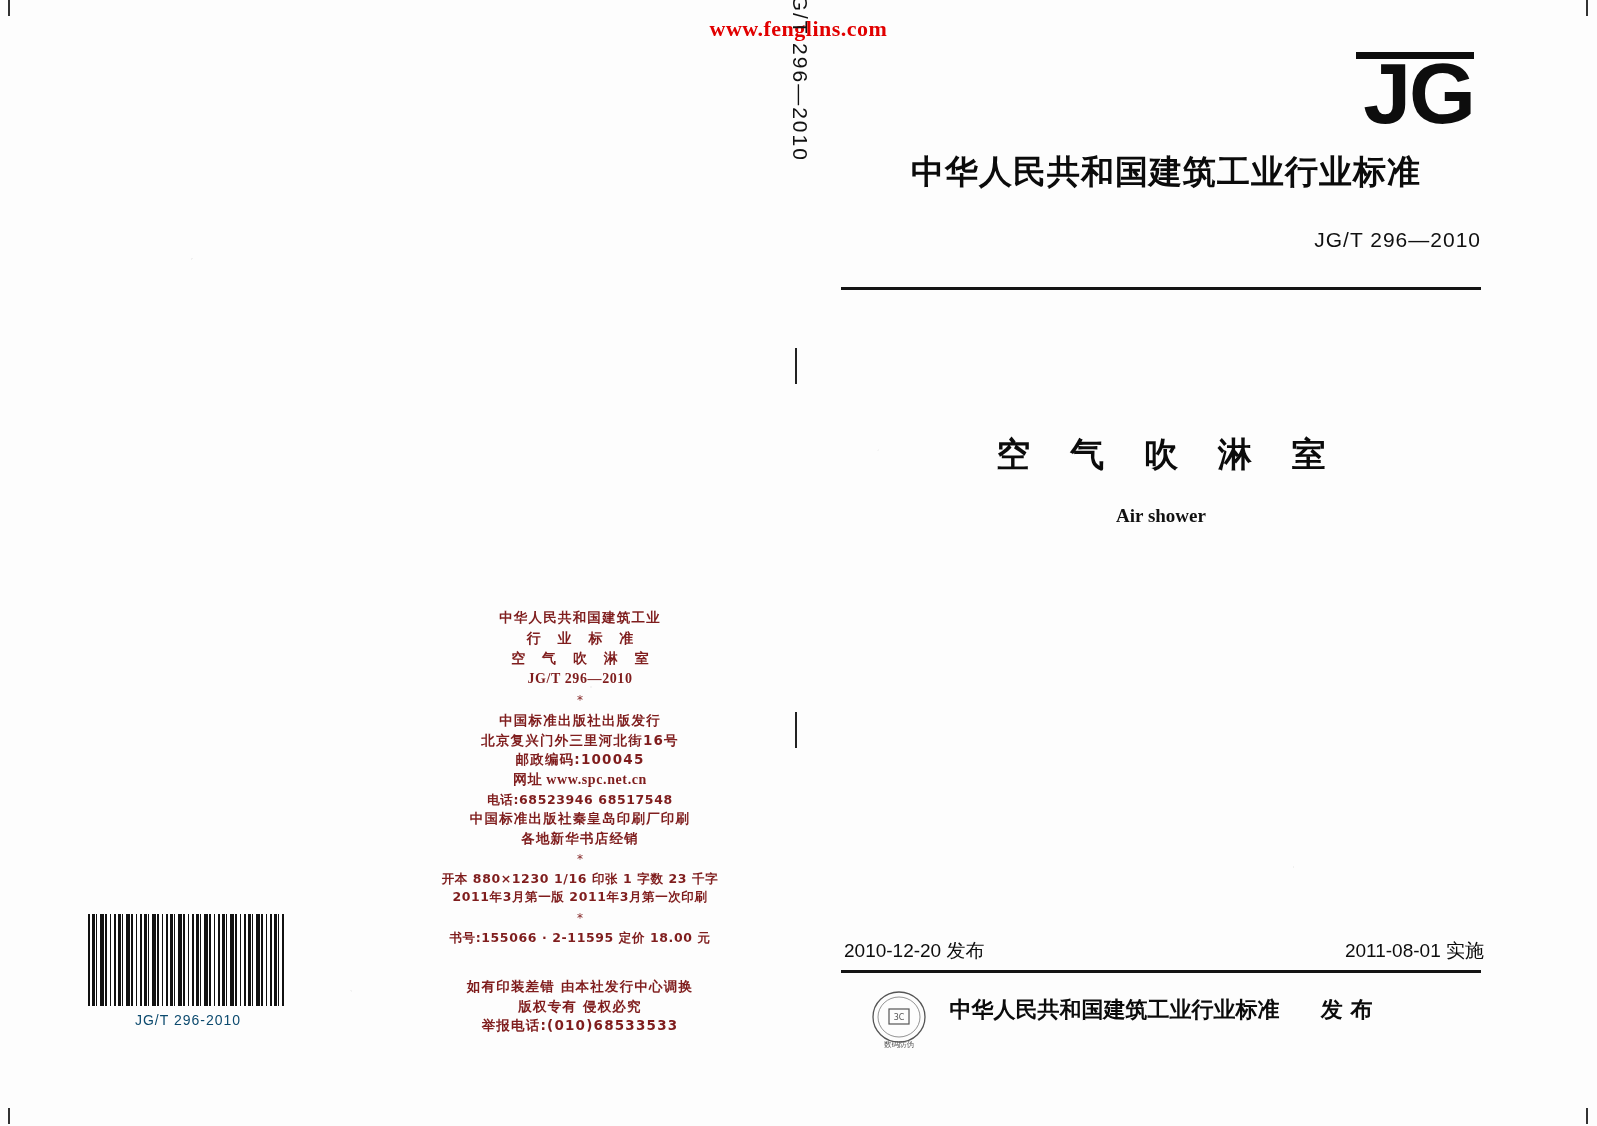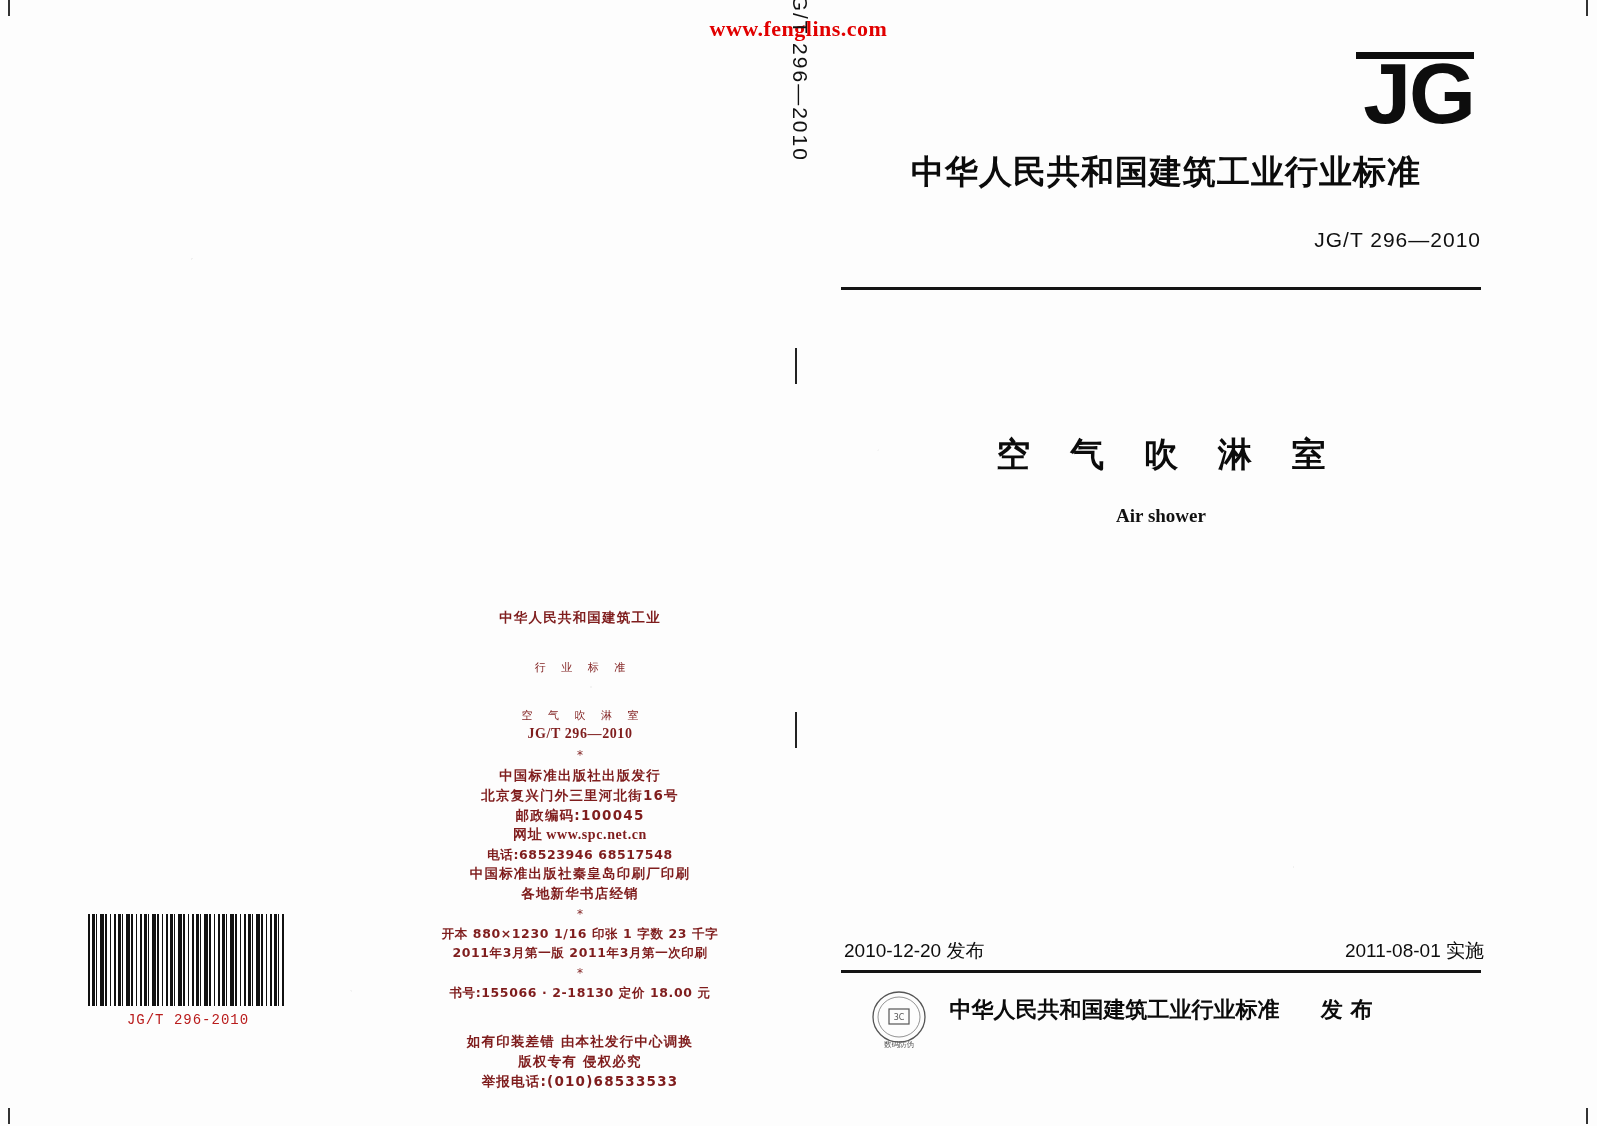--- a/index.html
+++ b/index.html
@@ -227,25 +227,24 @@
     font-family: "Liberation Serif", serif;
     font-size: 14px;
     letter-spacing: 0.6px;
   }
   .colophon .star {
     font-size: 12px;
     line-height: 1.5;
     margin: 2px 0;
   }
   .colophon .big {
-    font-size: 11px;
+    font-size: 14px;
     letter-spacing: 6px;
     text-indent: 6px;
-    font-weight: normal;
-    margin-top: 32px;
+    font-weight: bold;
   }
   .colophon .tail { margin-top: 30px; }
 
   
   .barcode-wrap {
     position: absolute;
     left: 88px;
     top: 914px;
     width: 200px;
   }
@@ -255,24 +254,24 @@
     background-repeat: repeat-x;
     background-image:
       repeating-linear-gradient(to right,
         #111 0 2px, #fff 2px 4px, #111 4px 7px, #fff 7px 8px,
         #111 8px 9px, #fff 9px 12px, #111 12px 16px, #fff 16px 17px,
         #111 17px 19px, #fff 19px 22px, #111 22px 23px, #fff 23px 26px);
   }
   .barcode-label {
     margin-top: 6px;
     text-align: center;
-    font-family: Liberation Mono, monospace;
+    font-family: Liberation Sans, sans-serif;
     font-size: 14px;
     letter-spacing: 1px;
-    color: #b91c1c;
+    color: #0c4a6e;
   }
 </style>
 </head>
 <body>
 
 <div id="page">
 
   <div class="watermark">www.fenglins.com</div>
 
   <div class="tick tick-tl"></div>
@@ -331,21 +330,21 @@
     <div class="l">北京复兴门外三里河北街16号</div>
     <div class="l">邮政编码:100045</div>
     <div class="l latin">网址 www.spc.net.cn</div>
     <div class="l small">电话:68523946  68517548</div>
     <div class="l">中国标准出版社秦皇岛印刷厂印刷</div>
     <div class="l">各地新华书店经销</div>
     <div class="star">*</div>
     <div class="l small">开本 880×1230  1/16  印张 1  字数 23 千字</div>
     <div class="l small">2011年3月第一版  2011年3月第一次印刷</div>
     <div class="star">*</div>
-    <div class="l small">书号:155066 · 2-18130  定价  18.00 元</div>
+    <div class="l small">书号:155066 · 2-11595  定价  18.00 元</div>
 
     <div class="tail">
       <div class="l">如有印装差错  由本社发行中心调换</div>
       <div class="l">版权专有  侵权必究</div>
       <div class="l">举报电话:(010)68533533</div>
     </div>
   </div>
 
   <div class="barcode-wrap">
     <div class="barcode"></div>

